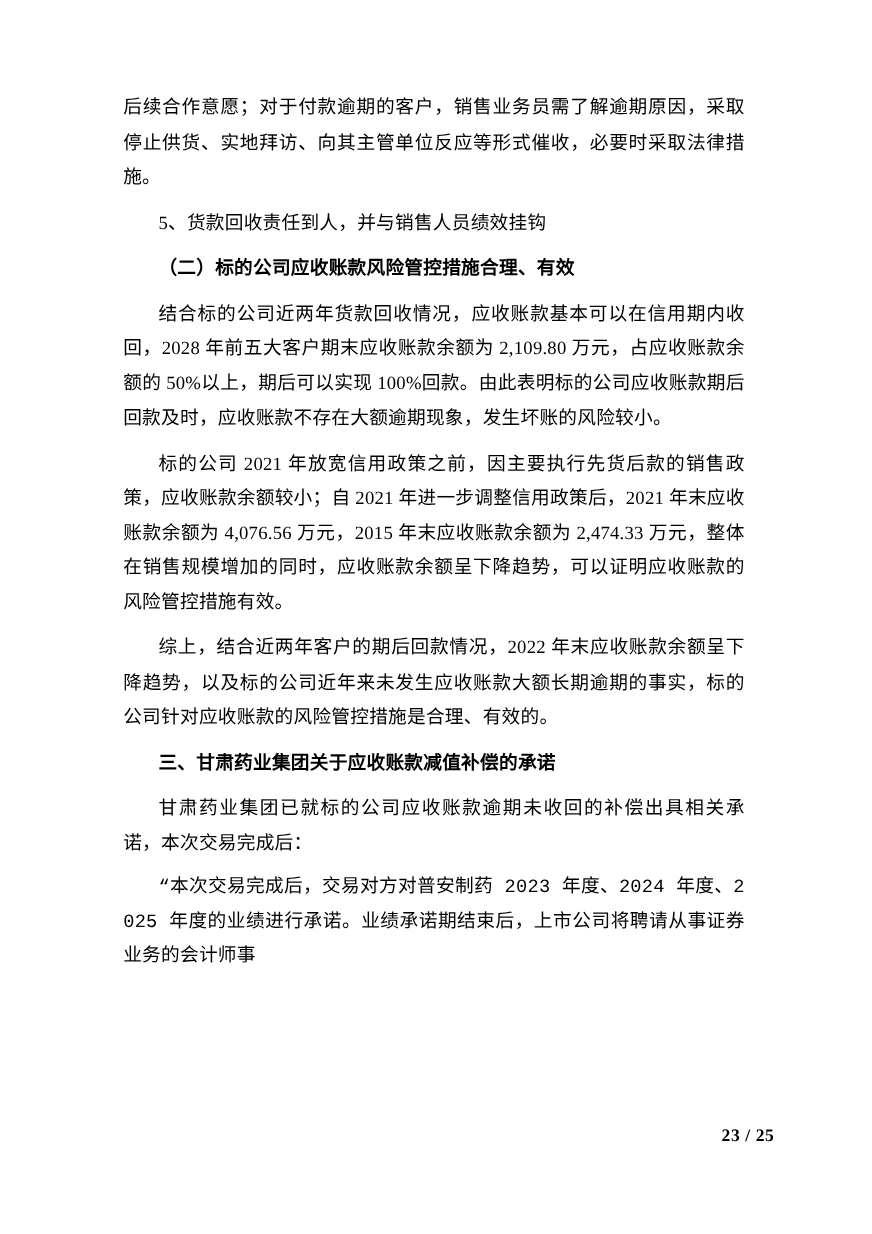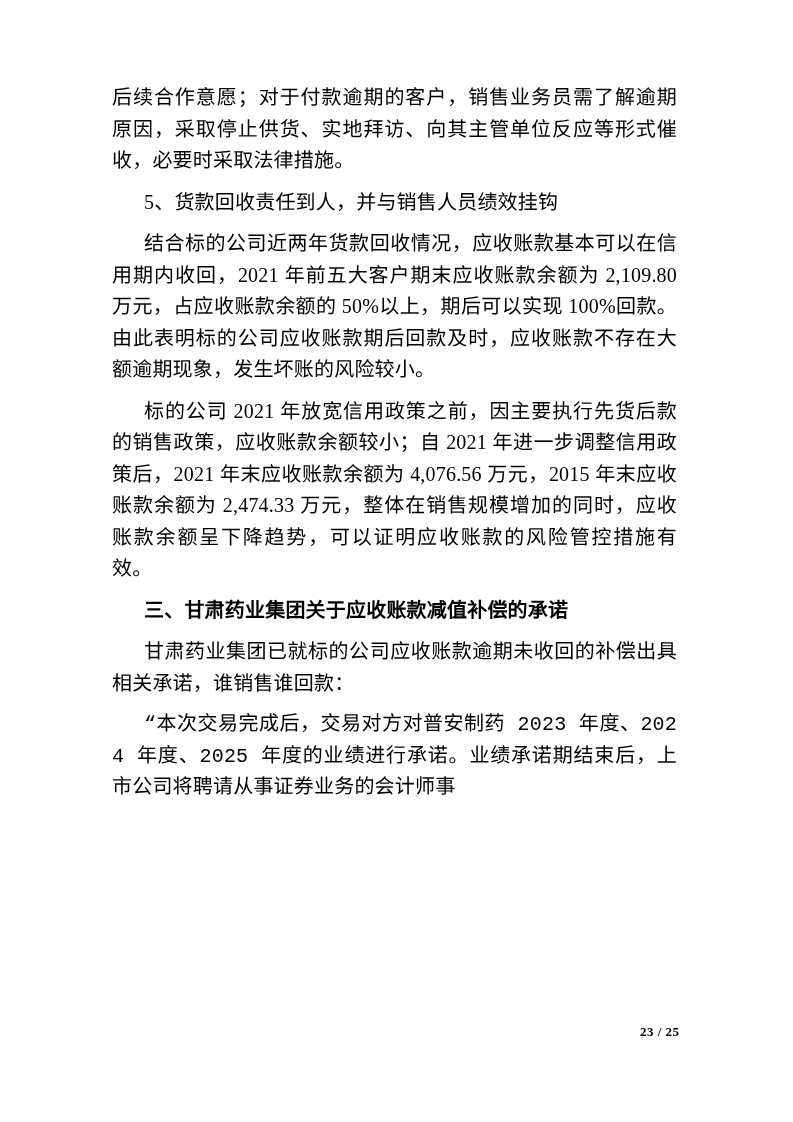--- a/index.html
+++ b/index.html
@@ -18,55 +18,57 @@
   }
   .content {
     position: absolute;
     left: 112px;
     top: 82px;
     width: 565px;
   }
   .content p {
     margin: 0 0 10px 0;
     padding: 0;
-    font-size: 20px;
+    font-size: 17px;
     line-height: 31.5px;
     text-align: justify;
     letter-spacing: 0.2px;
     word-break: break-all;
   }
   .content p:last-child {
     margin-bottom: 16px;
     font-family: Liberation Mono, monospace;
   }
   .indent {
     text-indent: 32px;
   }
   .heading {
     font-weight: 700;
     font-family: "Liberation Sans", "DejaVu Sans", sans-serif;
     font-size: 15.5px;
   }
   .footer {
     position: absolute;
     top: 1024px;
-    left: 640px;
-    font-size: 13px;
+    left: 656px;
+    font-size: 16px;
     font-weight: 700;
     font-family: "Liberation Serif", "DejaVu Serif", serif;
     letter-spacing: 0.5px;
   }
 </style>
 </head>
 <body>
 
 <div class="page">
   <div class="content">
     <p>后续合作意愿；对于付款逾期的客户，销售业务员需了解逾期原因，采取停止供货、实地拜访、向其主管单位反应等形式催收，必要时采取法律措施。</p>
     <p class="indent">5、货款回收责任到人，并与销售人员绩效挂钩</p>
-    <p class="indent">结合标的公司近两年货款回收情况，应收账款基本可以在信用期内收回，2021 年前五大客户期末应收账款余额为 2,109.80 万元，占应收账款余额的 50%以上，期后可以实现 100%回款。由此表明标的公司应收账款期后回款及时，应收账款不存在大额逾期现象，发生坏账的风险较小。</p>
+    <p class="indent heading">（二）标的公司应收账款风险管控措施合理、有效</p>
+    <p class="indent">结合标的公司近两年货款回收情况，应收账款基本可以在信用期内收回，2028 年前五大客户期末应收账款余额为 2,109.80 万元，占应收账款余额的 50%以上，期后可以实现 100%回款。由此表明标的公司应收账款期后回款及时，应收账款不存在大额逾期现象，发生坏账的风险较小。</p>
     <p class="indent">标的公司 2021 年放宽信用政策之前，因主要执行先货后款的销售政策，应收账款余额较小；自 2021 年进一步调整信用政策后，2021 年末应收账款余额为 4,076.56 万元，2015 年末应收账款余额为 2,474.33 万元，整体在销售规模增加的同时，应收账款余额呈下降趋势，可以证明应收账款的风险管控措施有效。</p>
+    <p class="indent">综上，结合近两年客户的期后回款情况，2022 年末应收账款余额呈下降趋势，以及标的公司近年来未发生应收账款大额长期逾期的事实，标的公司针对应收账款的风险管控措施是合理、有效的。</p>
     <p class="indent heading">三、甘肃药业集团关于应收账款减值补偿的承诺</p>
-    <p class="indent">甘肃药业集团已就标的公司应收账款逾期未收回的补偿出具相关承诺，谁销售谁回款：</p>
+    <p class="indent">甘肃药业集团已就标的公司应收账款逾期未收回的补偿出具相关承诺，本次交易完成后：</p>
     <p class="indent">“本次交易完成后，交易对方对普安制药 2023 年度、2024 年度、2025 年度的业绩进行承诺。业绩承诺期结束后，上市公司将聘请从事证券业务的会计师事</p>
   </div>
   <div class="footer">23 / 25</div>
 </div>
 
 </body></html>

